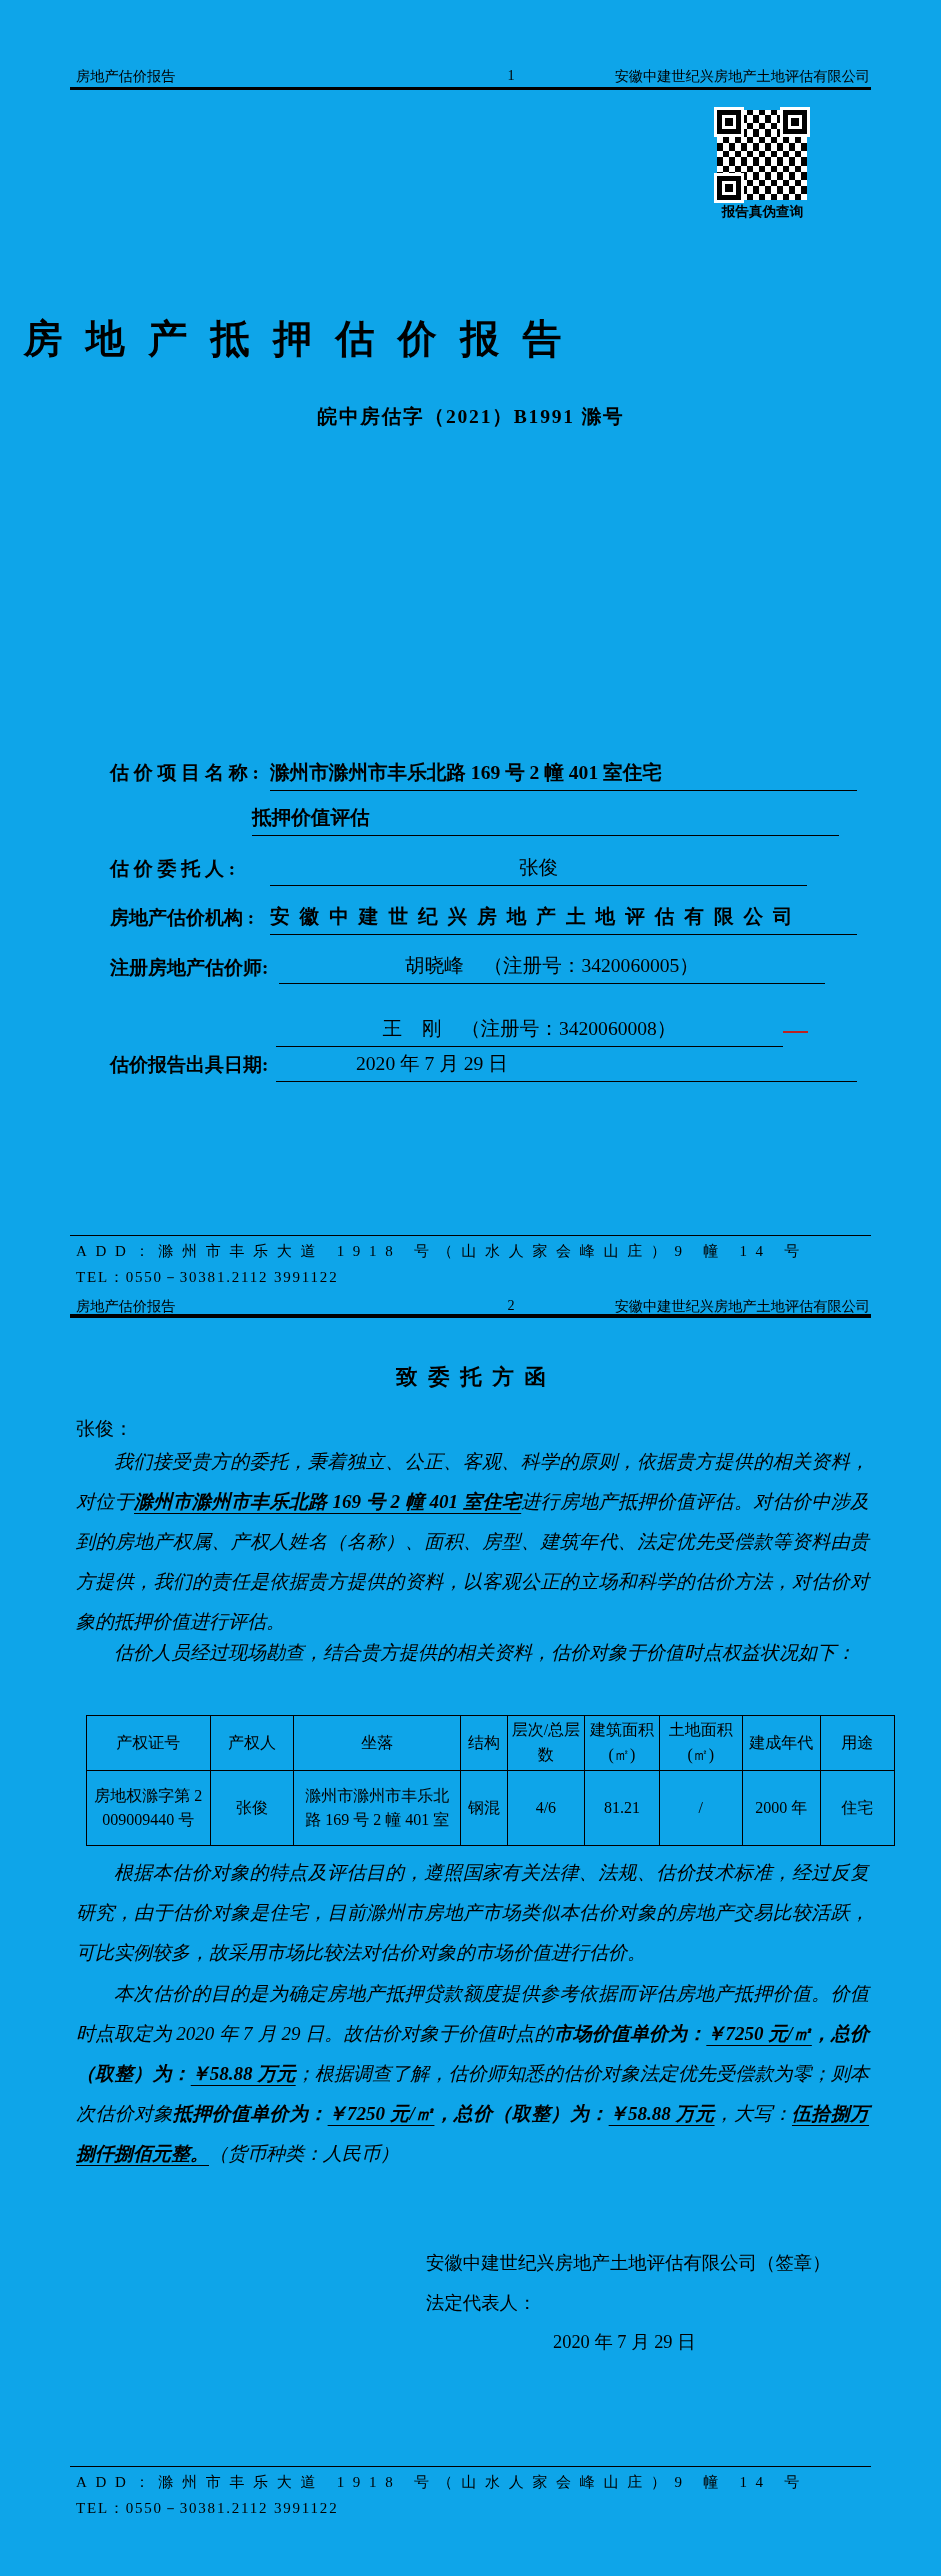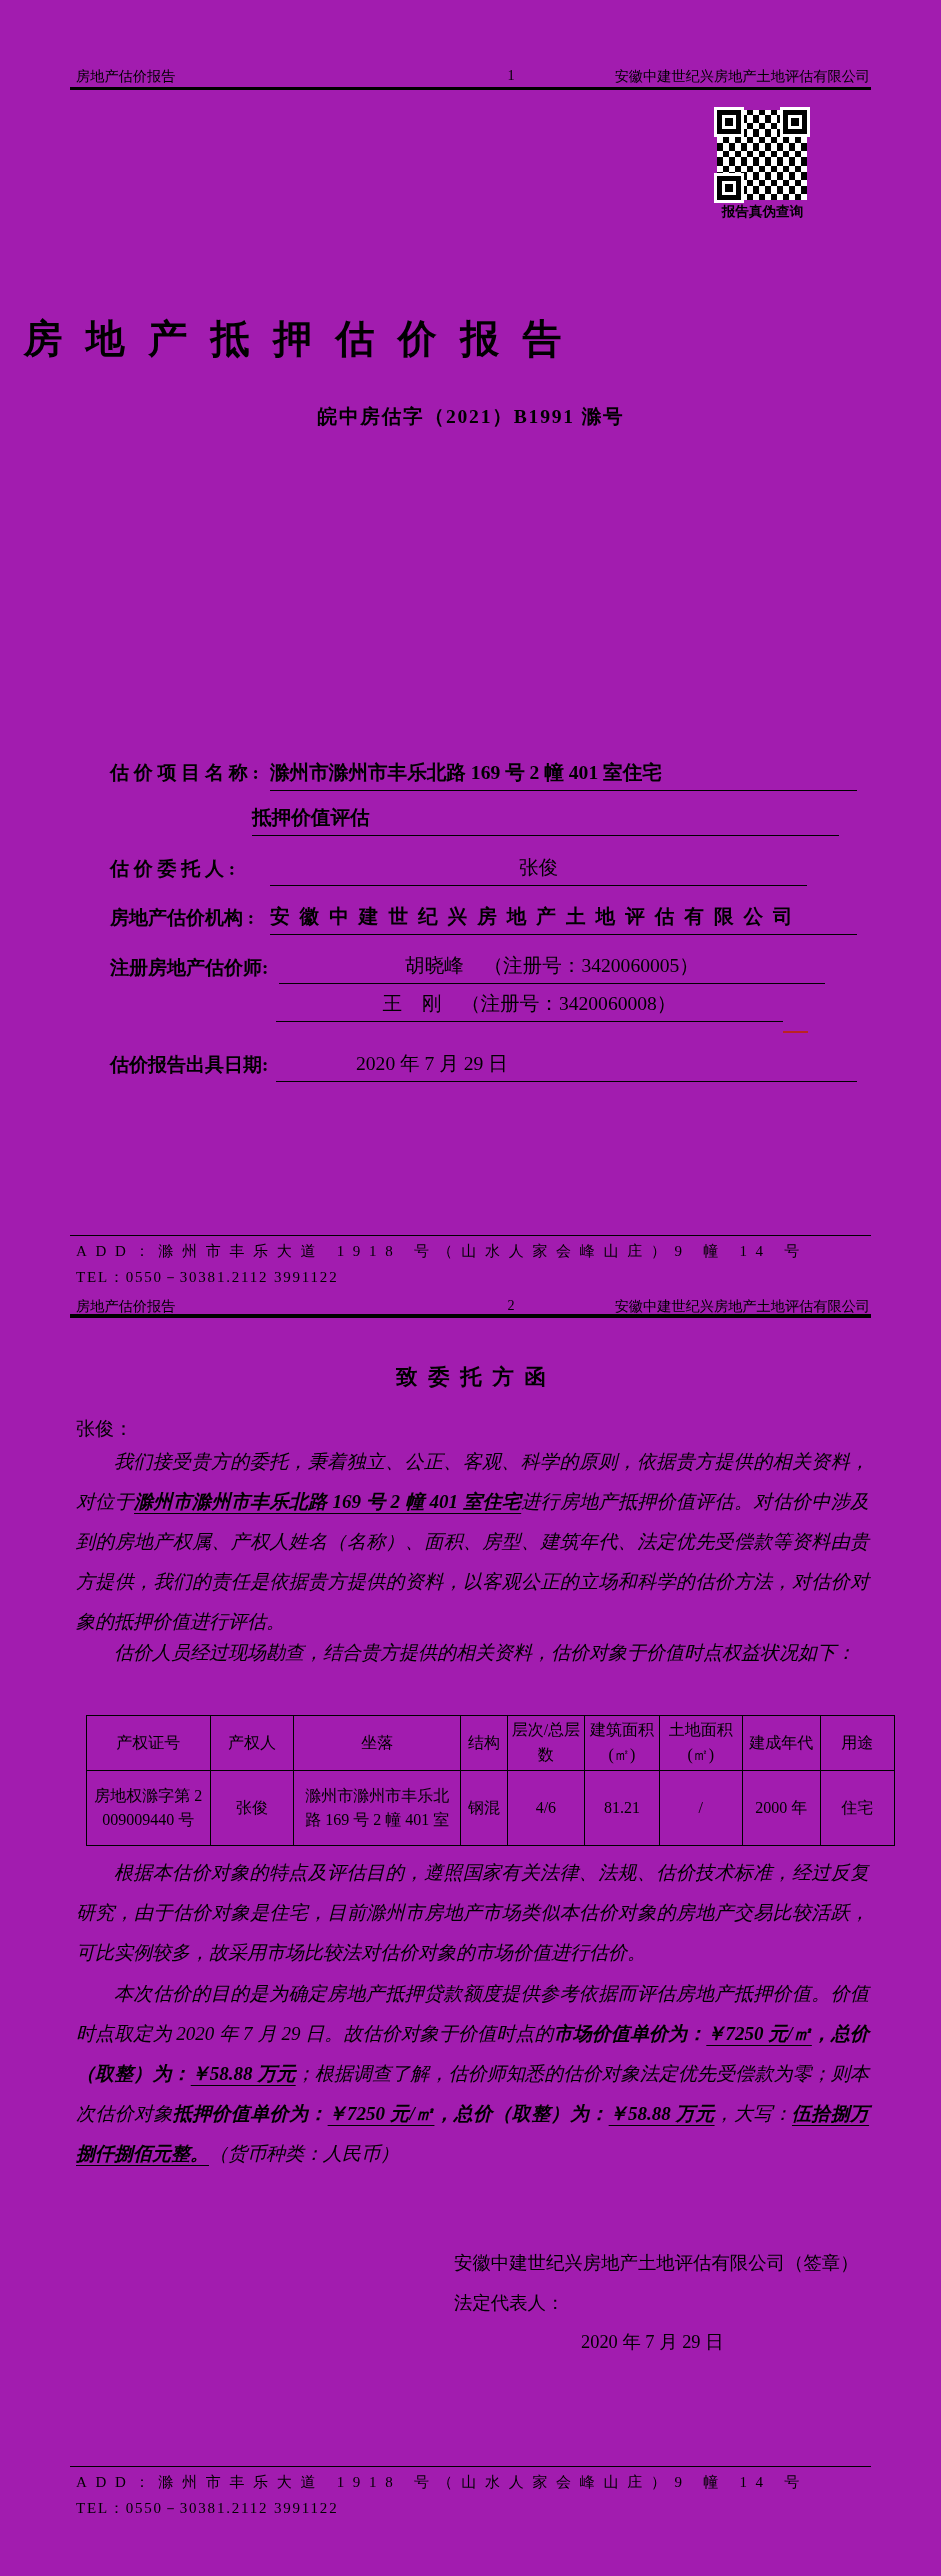--- a/index.html
+++ b/index.html
@@ -1,16 +1,16 @@
 <!DOCTYPE html>
 <html style="font-size:9.5px"><head>
 <meta charset="utf-8">
 <style>
   html,body{margin:0;padding:0;background:#888;}
-  .canvas{position:relative;width:942px;height:2576px;background:#a21caf;margin:0 auto;
+  .canvas{position:relative;width:942px;height:2576px;background:#0ea5e9;margin:0 auto;
           font-family:"Liberation Serif","DejaVu Serif",serif;color:#000;overflow:hidden;}
   .abs{position:absolute;}
   .rule{position:absolute;background:#000;}
   
   .pg-hdr{position:absolute;font-size:14.2px;white-space:nowrap;}
   .hdr-left{left:76px;}
   .hdr-num{left:498px;width:26px;text-align:center;}
   .hdr-right{right:72px;}
   .foot-addr{position:absolute;left:76px;font-size:15px;letter-spacing:0.58em;white-space:nowrap;}
   .foot-tel{position:absolute;left:76px;font-size:15px;letter-spacing:0.12em;white-space:nowrap;}
@@ -45,21 +45,21 @@
         text-align:justify;font-style:italic;}
   .ind{text-indent:38px;}
   .para .b{font-weight:700;}
   .para .u{text-decoration:underline;text-decoration-thickness:1.2px;text-underline-offset:4.7px;}
   
   .tbl-wrap{position:absolute;left:86px;top:1715px;width:809px;}
   table{border-collapse:collapse;width:100%;table-layout:fixed;}
   th,td{border:1.2px solid #000;text-align:center;vertical-align:middle;
         font-size:16px;font-weight:400;padding:2.4px 3.6px;line-height:1.55;word-break:break-all;}
   tr.head{height:55px;} tr.data{height:75px;}
-  .sig{position:absolute;font-size:18.4px;white-space:nowrap;margin-left:28px;}
+  .sig{position:absolute;font-size:18.4px;white-space:nowrap;}
 </style>
 </head>
 <body>
 
 <div class="canvas">
 
   <div class="pg-hdr hdr-left abs" style="top:67px">房地产估价报告</div>
   <div class="pg-hdr hdr-num abs" style="top:67px">1</div>
   <div class="pg-hdr hdr-right abs" style="top:67px">安徽中建世纪兴房地产土地评估有限公司</div>
   <div class="rule" style="left:70px;top:87px;width:801px;height:3px"></div>
@@ -79,21 +79,21 @@
   <div class="f-value f-bold" style="left:252px;top:802px;width:587px;height:34px">抵押价值评估</div>
 
   <div class="f-label" style="top:856px">估 价 委 托 人 :</div>
   <div class="f-value f-center" style="left:270px;top:852px;width:537px;height:34px">张俊</div>
 
   <div class="f-label" style="top:905px">房地产估价机构 :</div>
   <div class="f-value f-bold" style="left:270px;top:901px;width:587px;height:34px;letter-spacing:10px">安徽中建世纪兴房地产土地评估有限公司</div>
 
   <div class="f-label" style="top:955px">注册房地产估价师:</div>
   <div class="f-value f-center" style="left:279px;top:950px;width:546px;height:34px">胡晓峰　（注册号：3420060005）</div>
-  <div class="f-value f-center" style="left:276px;top:988px;width:507px;height:34px">王　刚　（注册号：3420060008）</div>
+  <div class="f-value f-center" style="left:276px;top:1013px;width:507px;height:34px">王　刚　（注册号：3420060008）</div>
   <div class="red-mark" style="background-color: rgb(187, 34, 34);"></div>
 
   <div class="f-label" style="top:1052px">估价报告出具日期:</div>
   <div class="f-value" style="left:276px;top:1048px;width:581px;height:34px;padding-left:80px">2020 年 7 月 29 日</div>
 
   <div class="rule" style="left:70px;top:1235px;width:801px;height:1.2px"></div>
   <div class="foot-addr" style="top:1242px">ADD：滁州市丰乐大道 1918 号（山水人家会峰山庄）9 幢 14 号</div>
   <div class="foot-tel" style="top:1268px">TEL：0550－30381.2112 3991122</div>
 
   <div class="pg-hdr hdr-left abs" style="top:1297px">房地产估价报告</div>

